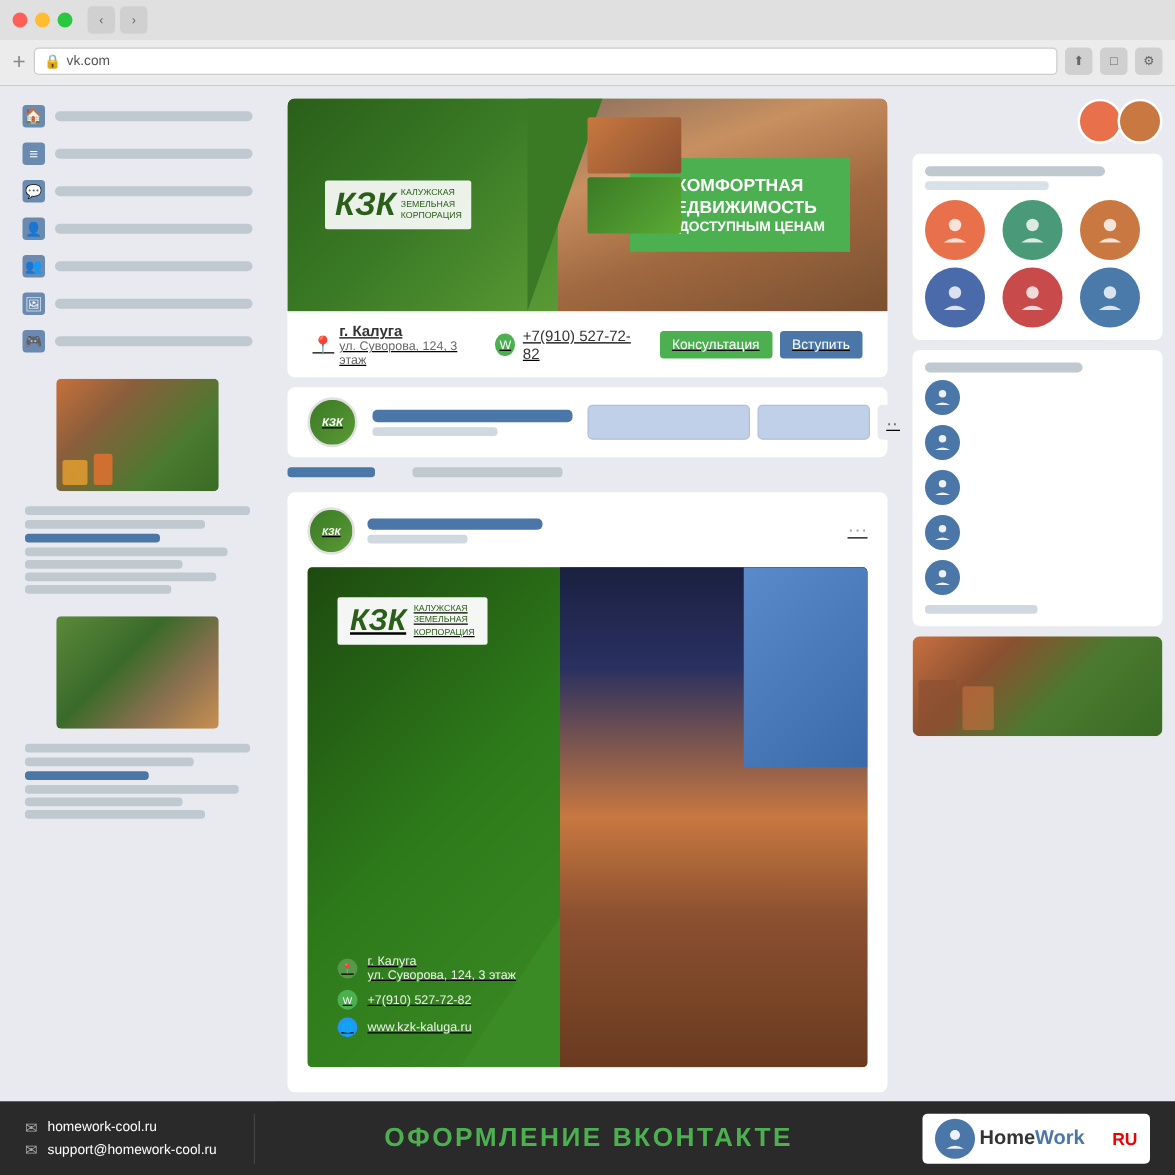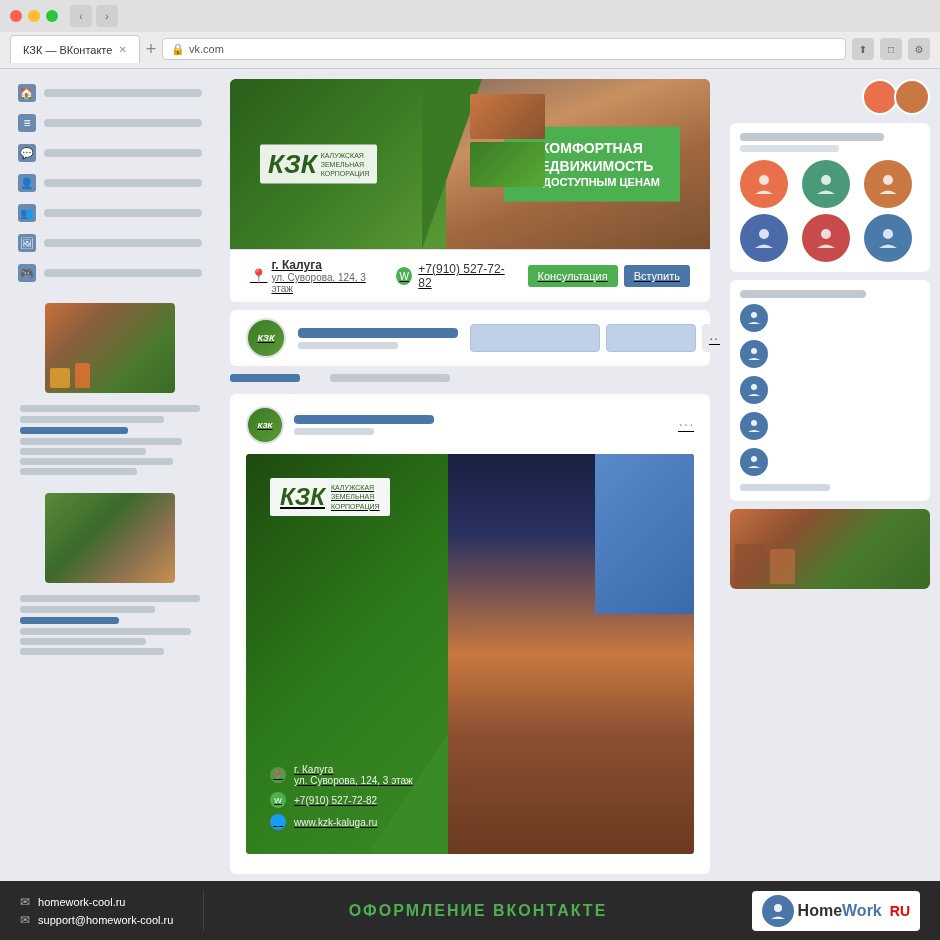--- a/index.html
+++ b/index.html
@@ -529,21 +529,21 @@
       font-size: 12px;
     }
     .footer-divider {
       width: 1px;
       height: 40px;
       background: #444;
     }
     .footer-slogan {
       flex: 1;
       text-align: center;
-      font-size: 16px;
+      font-size: 21px;
       font-weight: 700;
       color: white;
       text-transform: uppercase;
       letter-spacing: 2px;
     }
     .footer-slogan span { color: #4caf50; }
     .footer-logo-bg {
       background: white;
       padding: 4px 10px;
       border-radius: 4px;
@@ -577,24 +577,20 @@
       <div class="tl tl-red"></div>
       <div class="tl tl-yellow"></div>
       <div class="tl tl-green"></div>
     </div>
     <div class="browser-nav">
       <button class="browser-nav-btn">‹</button>
       <button class="browser-nav-btn">›</button>
     </div>
   </div>
   <div class="browser-toolbar">
-    <div class="browser-tab">
-      <span>КЗК — ВКонтакте</span>
-      <span class="close">✕</span>
-    </div>
     <span style="color:#888;font-size:18px;cursor:pointer;">+</span>
     <div class="url-bar">
       <span style="color:#aaa;font-size:11px;">🔒</span>
       <span style="margin-left:4px;font-size:11px;color:#555;">vk.com</span>
     </div>
     <div class="browser-actions">
       <div class="browser-action-btn">⬆</div>
       <div class="browser-action-btn">□</div>
       <div class="browser-action-btn">⚙</div>
     </div>
@@ -970,15 +966,15 @@
   <div class="footer-logo-bg">
     <div style="width:32px;height:32px;border-radius:50%;background:#4a76a8;display:flex;align-items:center;justify-content:center;color:white;font-size:14px;">
       <svg width="20" height="20" viewBox="0 0 20 20">
         <circle cx="10" cy="7" r="4" fill="rgba(255,255,255,0.9)"></circle>
         <path d="M3 18 Q10 13 17 18" fill="rgba(255,255,255,0.9)"></path>
       </svg>
     </div>
     <div>
       <span class="hw-text">Home</span><span class="hw-work">Work</span>
     </div>
-    <div style="font-size:14px;font-weight:800;color:#e00;margin-left:4px;">RU</div>
+    <div style="font-size:14px;font-weight:800;color:#e00;margin-left:18px;">RU</div>
   </div>
 </div>
 
 </body></html>

